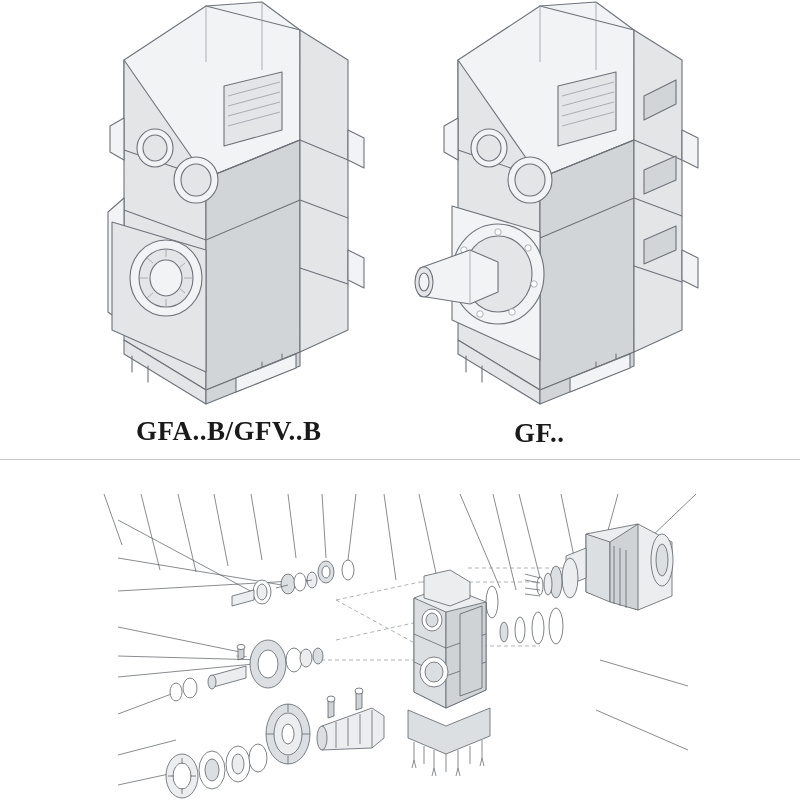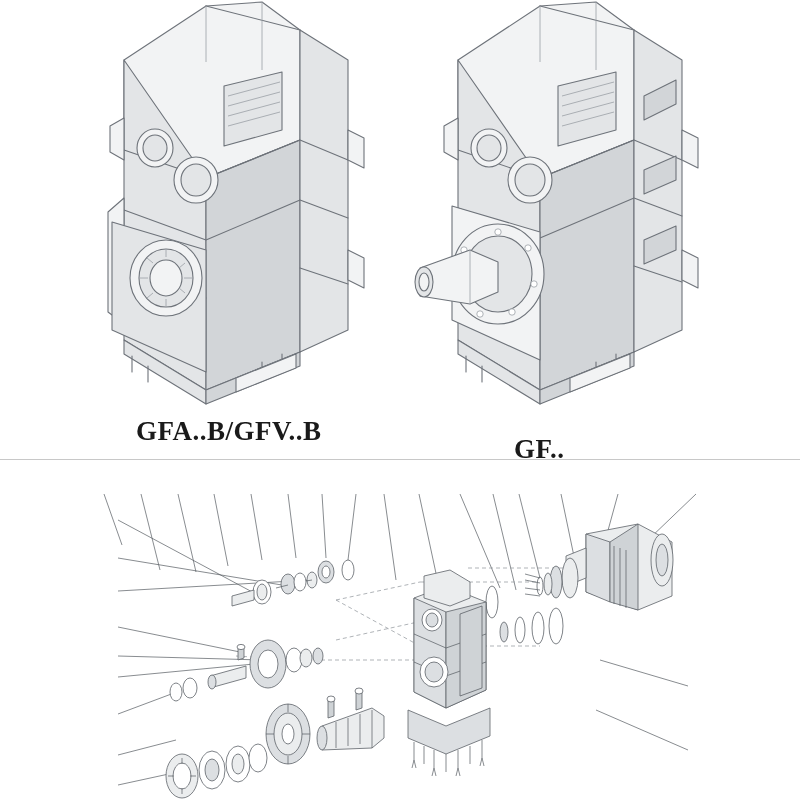--- a/index.html
+++ b/index.html
@@ -40,21 +40,21 @@
     font-weight: bold;
     font-size: 27px;
     color: #1a1a1a;
     letter-spacing: 0.5px;
     white-space: nowrap;
   }
   #caption-left {
     left: 136px; top: 416px;
   }
   #caption-right {
-    left: 514px; top: 434px;
+    left: 514px; top: 418px;
   }
   svg {
     display: block;
   }
   .gb-line {
     fill: none;
     stroke: #6e737a;
     stroke-width: 1.1;
     stroke-linejoin: round;
     stroke-linecap: round;

